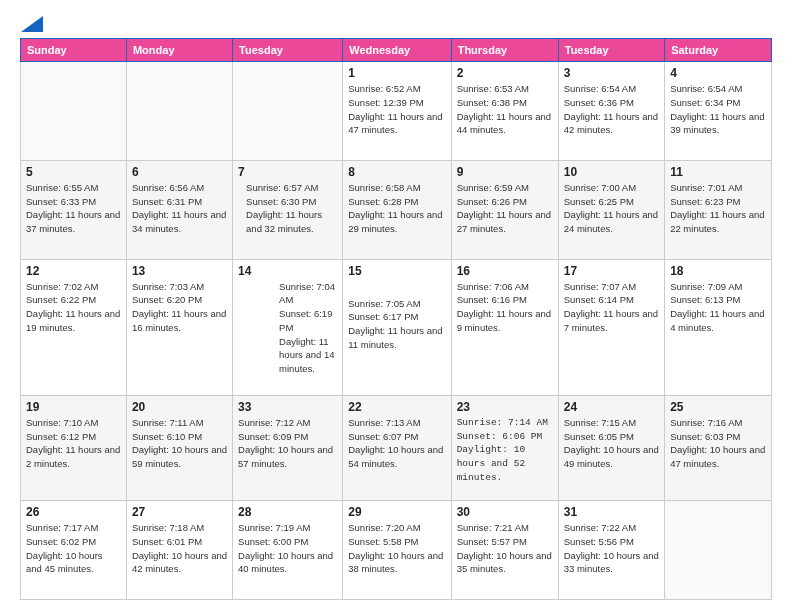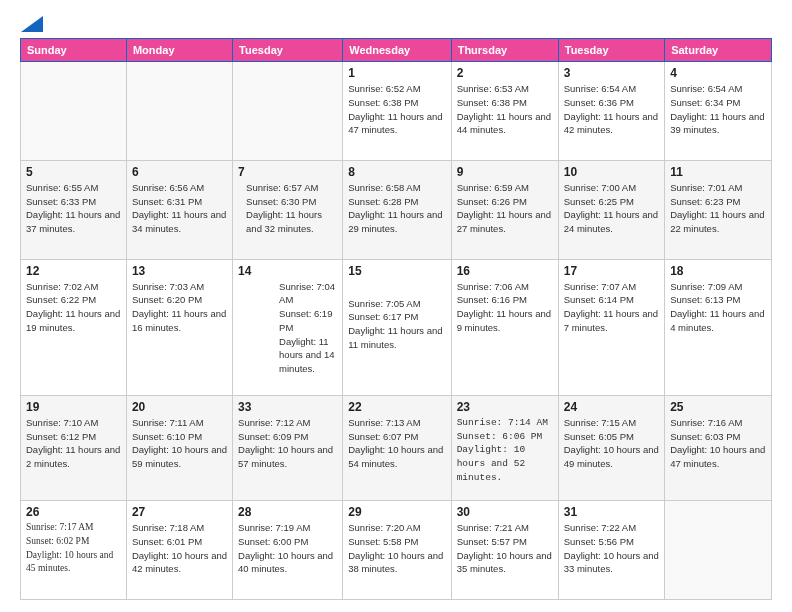--- a/index.html
+++ b/index.html
@@ -116,21 +116,21 @@
         </tr>
     </thead>
     <tbody id="calendar-body">
     <tr>
           <td class="empty"></td>
           <td class="empty"></td>
           <td class="empty"></td>
           <td>
             <div class="day-number">1</div>
             <div class="day-info" style="white-space: pre-line;">Sunrise: 6:52 AM
-Sunset: 6:38 PM
+Sunset: 12:39 PM
 Daylight: 11 hours and 47 minutes.</div>
           </td>
           <td>
             <div class="day-number">2</div>
             <div class="day-info" style="white-space: pre-line;">Sunrise: 6:53 AM
 Sunset: 6:38 PM
 Daylight: 11 hours and 44 minutes.</div>
           </td>
           <td>
             <div class="day-number">3</div>
@@ -273,21 +273,21 @@
           <td>
             <div class="day-number">25</div>
             <div class="day-info" style="white-space: pre-line;">Sunrise: 7:16 AM
 Sunset: 6:03 PM
 Daylight: 10 hours and 47 minutes.</div>
           </td>
         </tr>
         <tr>
           <td>
             <div class="day-number">26</div>
-            <div class="day-info" style="white-space: pre-line; font-family: Liberation Serif, serif;">Sunrise: 7:17 AM
+            <div class="day-info" style="white-space: pre-line;">Sunrise: 7:17 AM
 Sunset: 6:02 PM
 Daylight: 10 hours and 45 minutes.</div>
           </td>
           <td>
             <div class="day-number">27</div>
             <div class="day-info" style="white-space: pre-line;">Sunrise: 7:18 AM
 Sunset: 6:01 PM
 Daylight: 10 hours and 42 minutes.</div>
           </td>
           <td>

